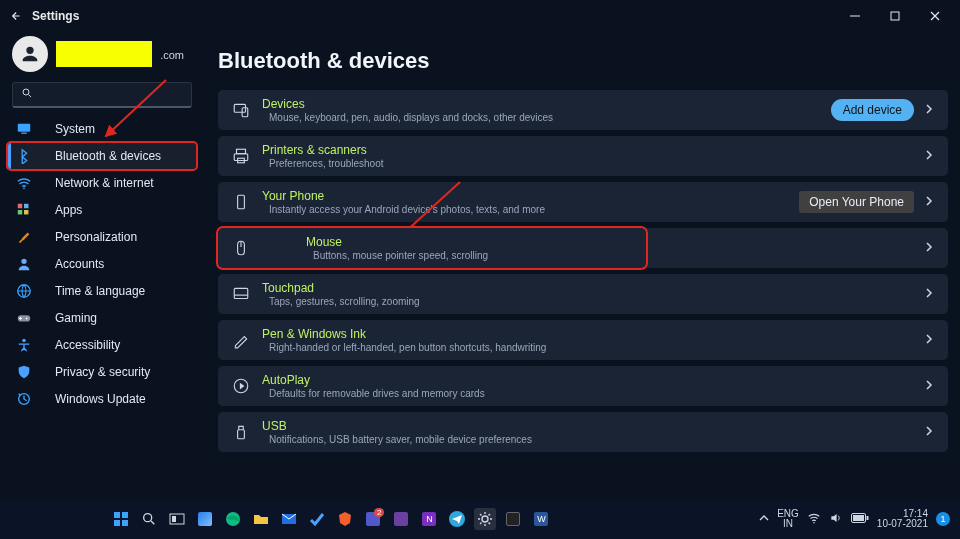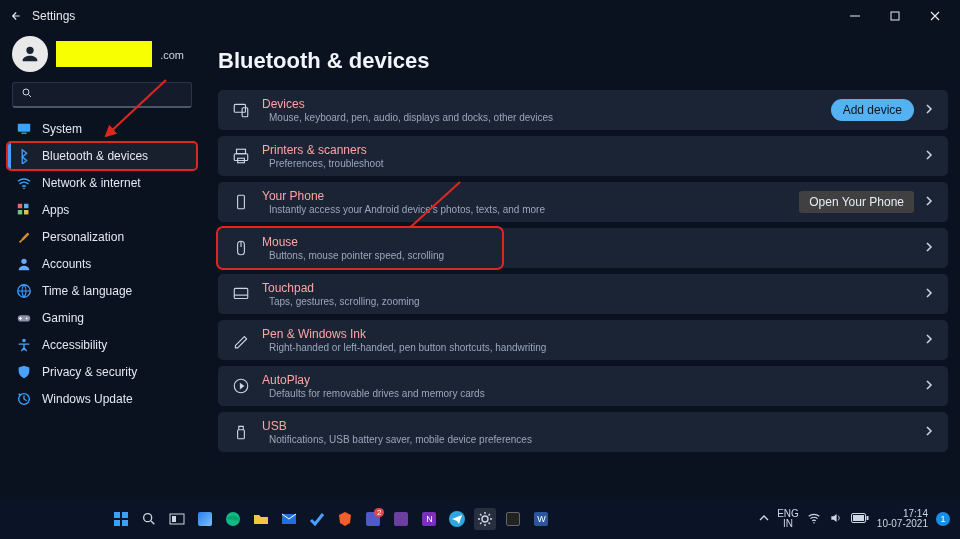--- a/index.html
+++ b/index.html
@@ -11,20 +11,21 @@
     font-size: 12px;
     overflow: hidden;
     position: relative;
   }
   
   .titlebar {
     height: 28px;
     display: flex; align-items: center;
     padding: 16px 6px;
     color: #e8e8e8;
+    font-weight: bold;
   }
   .titlebar .back { width: 18px; display:flex; justify-content:center; cursor:pointer; }
   .titlebar .title { margin-left: 8px; font-size: 12px; }
   .winctrls { margin-left: auto; display: flex; gap: 2px; }
   .winctrls .btn { width: 38px; height: 28px; display:flex; align-items:center; justify-content:center; cursor:pointer; }
 
   
   .app {
     display: flex;
     height: calc(100% - 68px);
@@ -54,21 +55,21 @@
     border-bottom: 2px solid #4a5670;
   }
   .search input {
     flex:1; background: transparent; border:none; outline:none; color:#cfd6e3; font-size:12px;
   }
   .search input::placeholder { color:#a7b1c5; }
   .search .glass { color:#cfd6e3; }
 
   .nav { display:flex; flex-direction:column; gap: 1px; margin-top: 4px; }
   .nav-item {
-    display:flex; align-items:center; gap: 10px;
+    display:flex; align-items:center; gap: 23px;
     height: 26px;
     padding: 0 8px;
     border-radius: 3px;
     color: #e4e8f0;
     cursor: pointer;
   }
   .nav-item .icon { width: 16px; height:16px; display:flex; align-items:center; justify-content:center; }
   .nav-item.selected { background: rgba(255,255,255,0.06); border-left: 3px solid #4aa0ff; padding-left: 5px; }
   .nav-item.hl-red { outline: 2px solid #e1261f; outline-offset: 0; }
 
@@ -80,21 +81,21 @@
   .card {
     background: #1b2434;
     border-radius: 5px;
     height: 40px;
     display:flex; align-items:center;
     padding: 0 14px 0 12px;
     cursor: pointer;
   }
   .card .cicon { width: 22px; display:flex; align-items:center; justify-content:center; color:#cfd6e3; }
   .card .txt { margin-left: 10px; flex:1; }
-  .card .ttl { font-size: 12px; color:#fca5a5; }
+  .card .ttl { font-size: 12px; color:#bef264; }
   .card .sub { font-size: 10px; color:#9aa6bd; margin-top: 1px; padding-left: 7px; }
   .card .chev { color:#cfd6e3; }
   .card .rbtn {
     background: #54b2f2; color:#0b1520; border-radius:11px;
     padding: 4px 12px; font-size: 12px;
     margin-right: 10px;
     cursor:pointer;
   }
   .card .gbtn {
     background: #404040; color:#e7ecf6; border-radius:3px;
@@ -326,21 +327,21 @@
             <div class="ttl">Your Phone</div>
             <div class="sub">Instantly access your Android device's photos, texts, and more</div>
           </div>
           <span class="gbtn">Open Your Phone</span>
           <span class="chev"><svg width="10" height="10" viewBox="0 0 10 10">
               <path d="M3 1l4 4-4 4" fill="none" stroke="#cfd6e3" stroke-width="1.5"></path>
             </svg></span>
         </div>
         <div class="card" style="position: relative; padding: 0px; height: 40px; background: transparent;">
           <div style="position: absolute; inset: 0px; background: rgb(27, 36, 52); border-radius: 5px; z-index: -1;"></div>
-          <div class="card hl-red" style="width: 284px; position: relative; z-index: 1;">
+          <div class="card hl-red" style="width: 428px; position: relative; z-index: 1; gap: 44px;">
             <span class="cicon">
               <svg width="18" height="18" viewBox="0 0 16 16">
                 <rect x="5" y="2" width="6" height="12" rx="3" fill="none" stroke="#cfd6e3"></rect>
                 <line x1="8" y1="2" x2="8" y2="7" stroke="#cfd6e3"></line>
               </svg>
             </span>
             <div class="txt">
               <div class="ttl">Mouse</div>
               <div class="sub">Buttons, mouse pointer speed, scrolling</div>
             </div>

